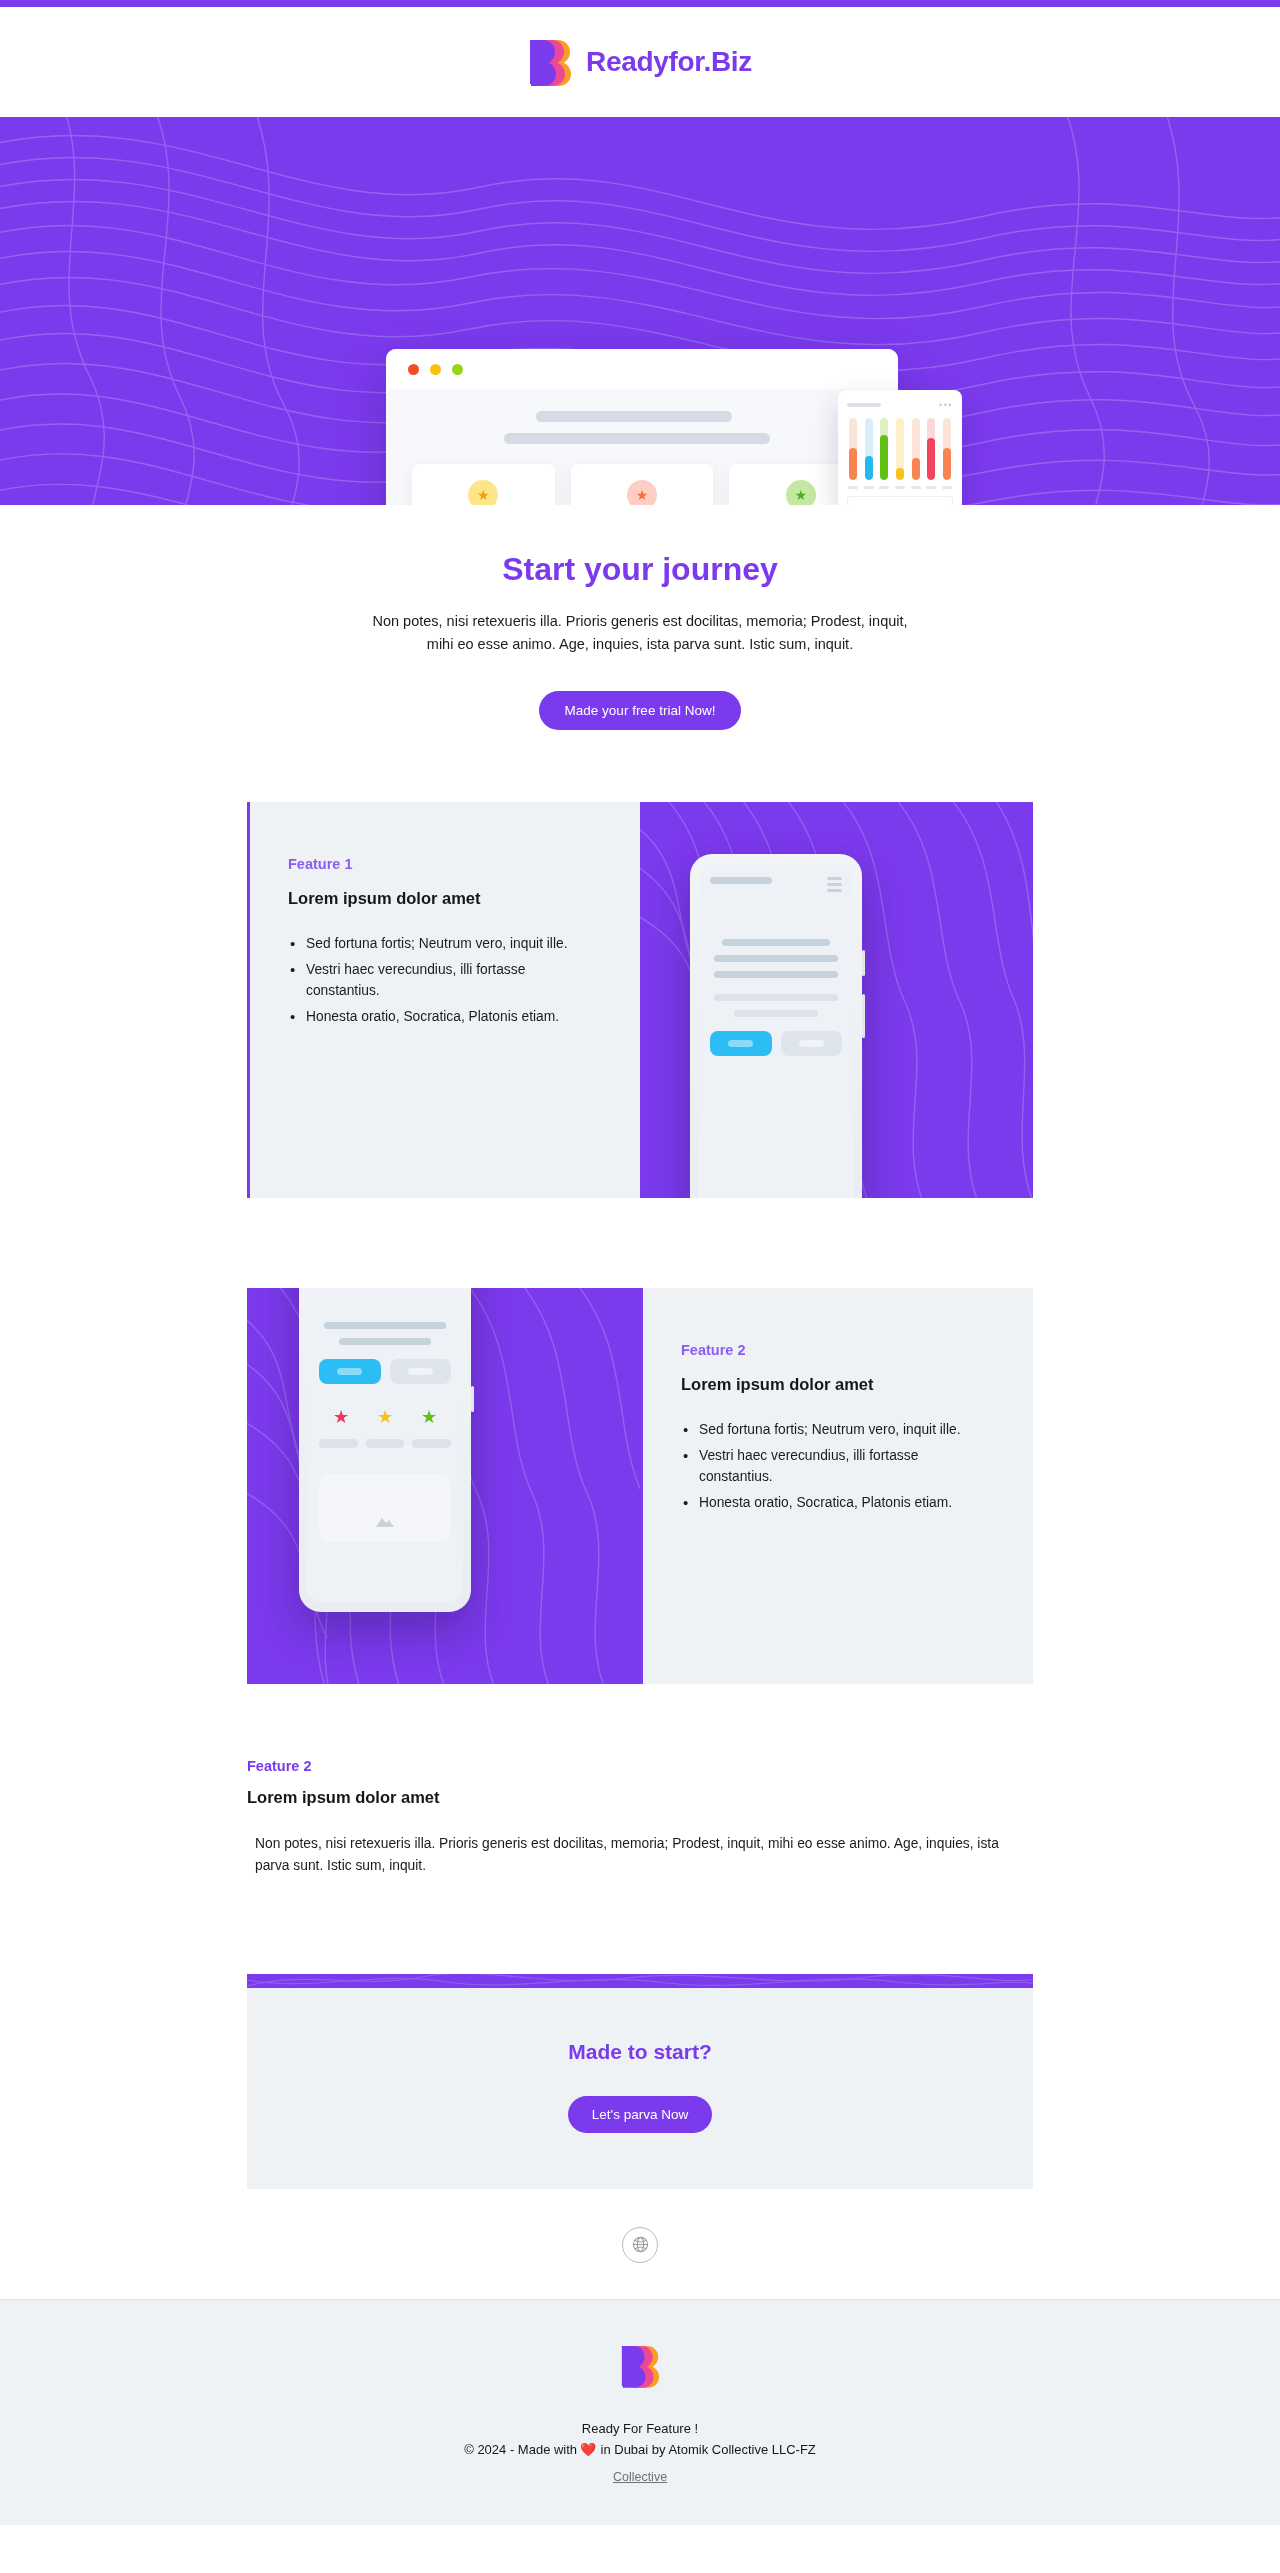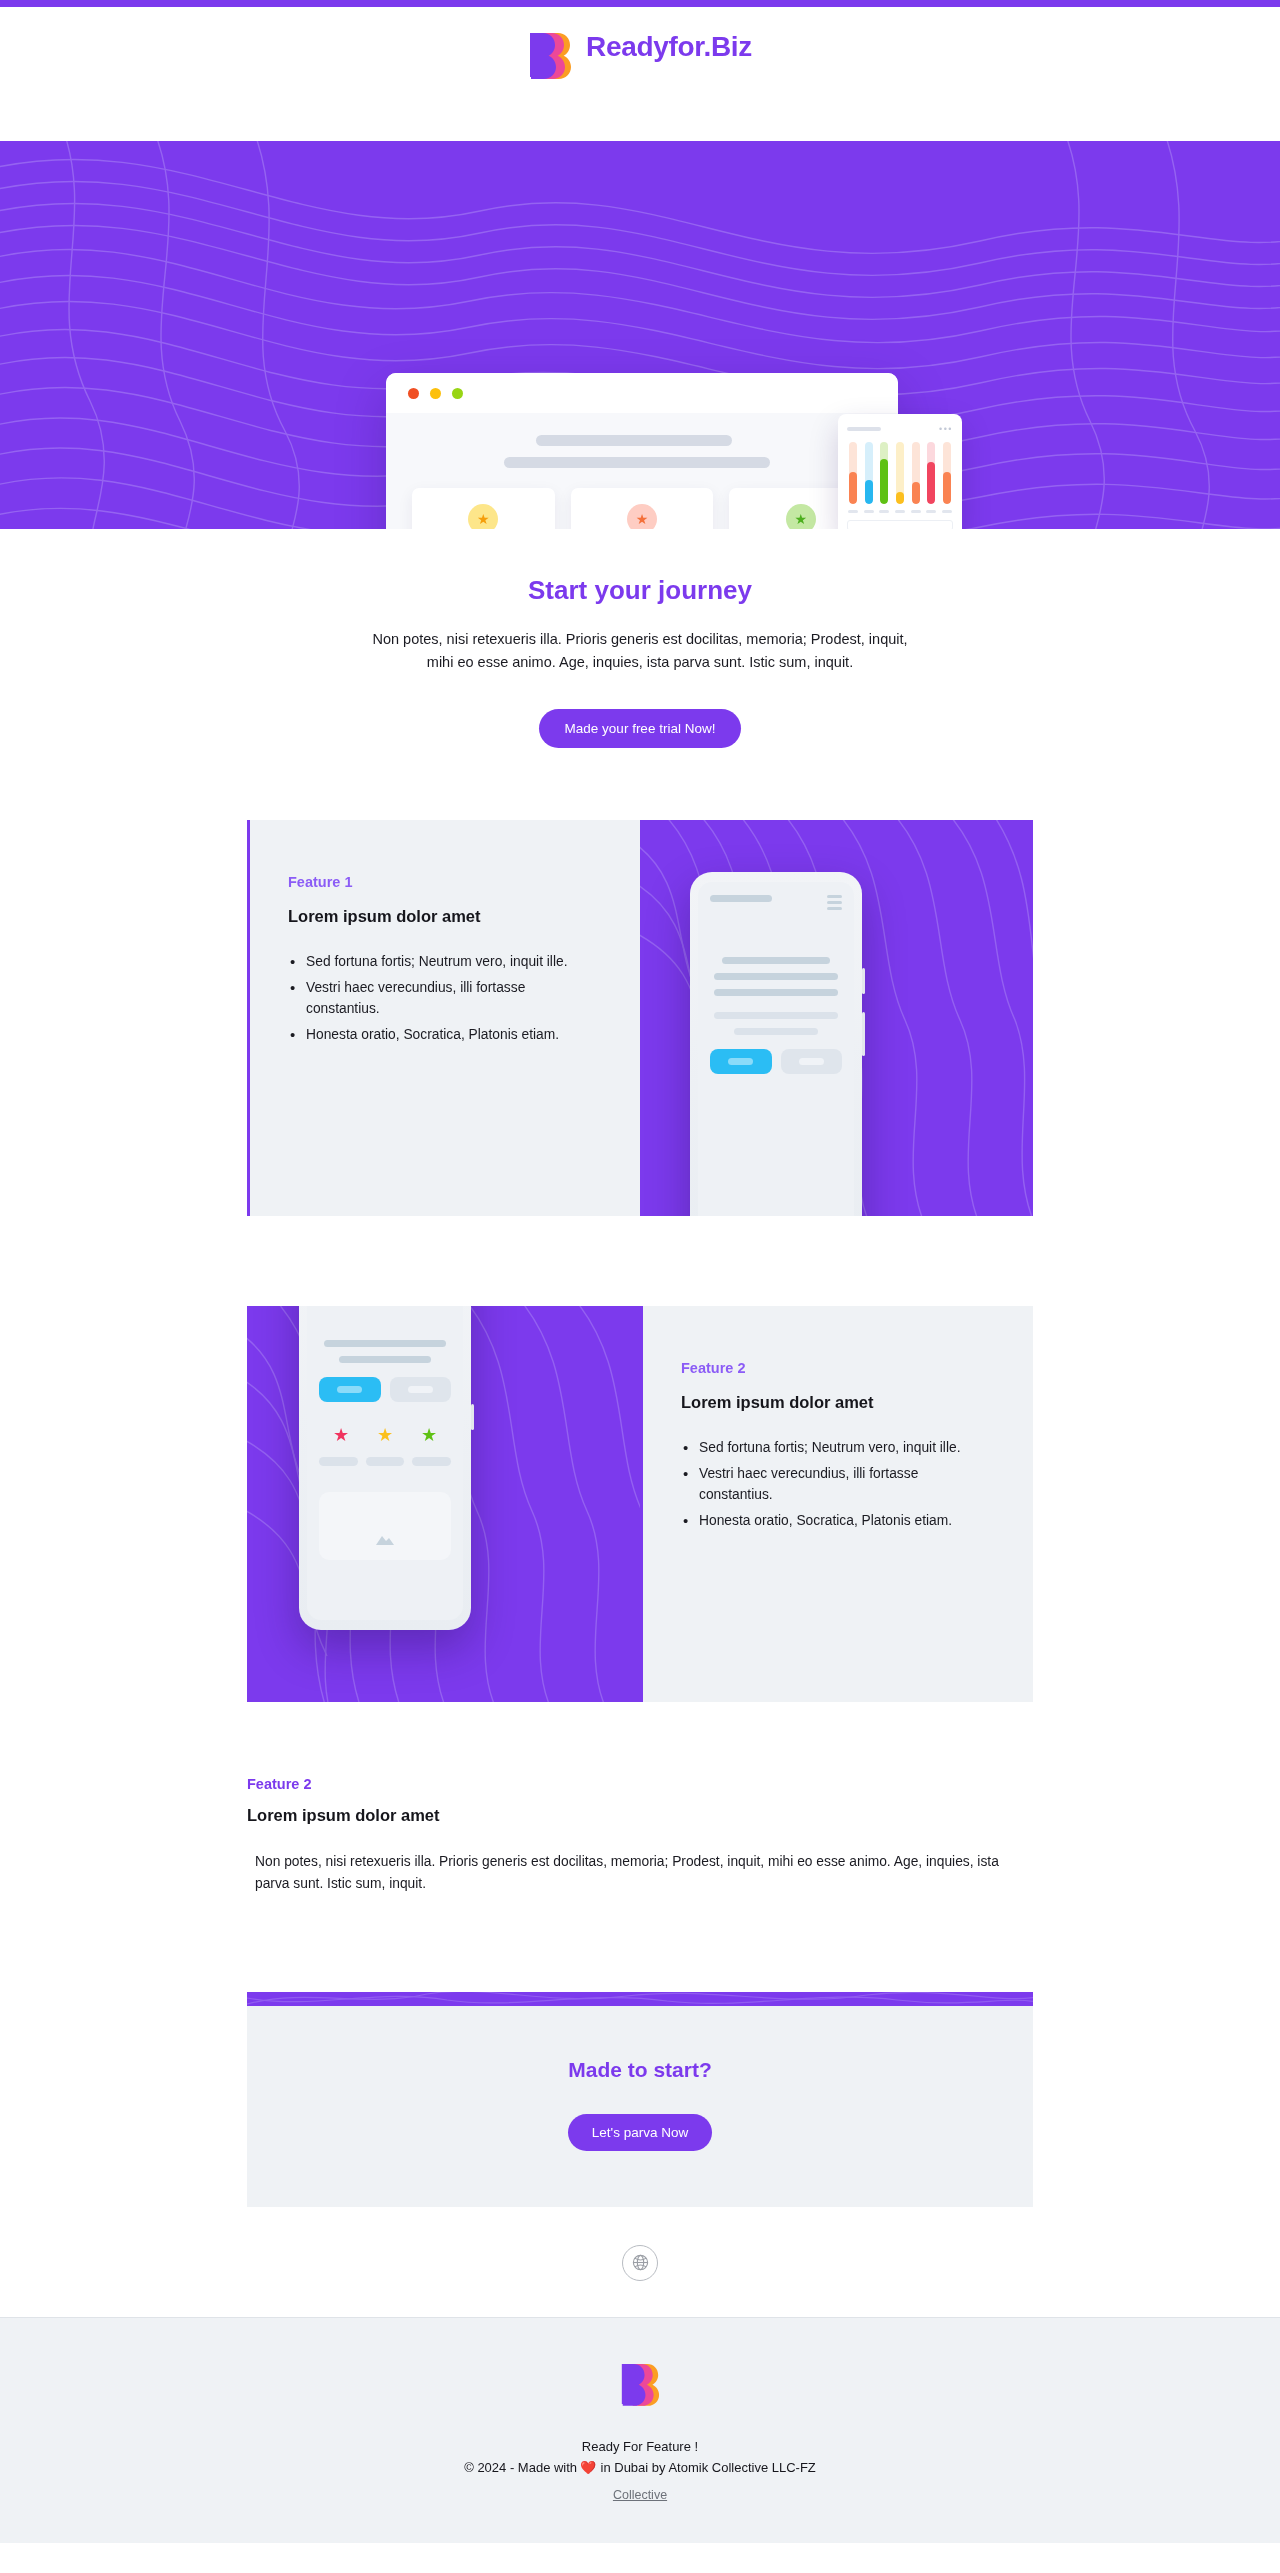--- a/index.html
+++ b/index.html
@@ -11,24 +11,23 @@
   body { width: 1280px; height: 2573px; position: relative; overflow: hidden; }
 
   
   .top-bar { height: 7px; background: #7c3aed; width: 100%; }
 
   
   .header {
     height: 110px;
     background: #ffffff;
     display: flex;
-    align-items: flex-start;
+    align-items: center;
     justify-content: center;
     gap: 14px;
-    margin-top: 24px;
   }
   .logo-mark { width: 44px; height: 48px; position: relative; display:block; }
   .brand-name {
     font-size: 28px;
     font-weight: bold;
     color: #7c3aed;
     letter-spacing: -0.3px;
   }
 
   
@@ -90,21 +89,21 @@
   .fcc-head .dots { color:#c3c9d6; font-size: 9px; letter-spacing: 1.5px; }
   .bars { display:flex; align-items:flex-end; justify-content:space-between; height: 62px; padding: 0 2px; }
   .bar-col { width: 8px; height: 100%; border-radius: 10px; position: relative; overflow:hidden; }
   .bar-fill { position:absolute; bottom:0; left:0; right:0; border-radius:10px; }
   .bar-labels { display:flex; justify-content: space-between; padding: 6px 1px 0; }
   .bar-labels span { width: 10px; height: 3px; background:#e2e6ee; border-radius: 6px; }
   .fcc-foot { margin-top: 7px; height: 11px; border:1px solid #eceff4; border-radius: 3px; }
 
   
   .journey { padding: 46px 0 0; text-align: center; background:#fff; }
-  .journey-title { font-size: 26px; font-weight: bold; color: #7c3aed; margin-bottom: 22px; }
+  .journey-title { font-size: 32px; font-weight: bold; color: #7c3aed; margin-bottom: 22px; }
   .journey-text {
     width: 556px; margin: 0 auto;
     font-size: 14.5px; line-height: 1.62; color: #1b1b22;
   }
   .cta-primary {
     display: inline-block; margin-top: 34px;
     background: #7c3aed; color: #fff;
     border: none; border-radius: 24px;
     padding: 12px 26px; font-size: 13.5px;
     font-family: "Liberation Sans", sans-serif;

